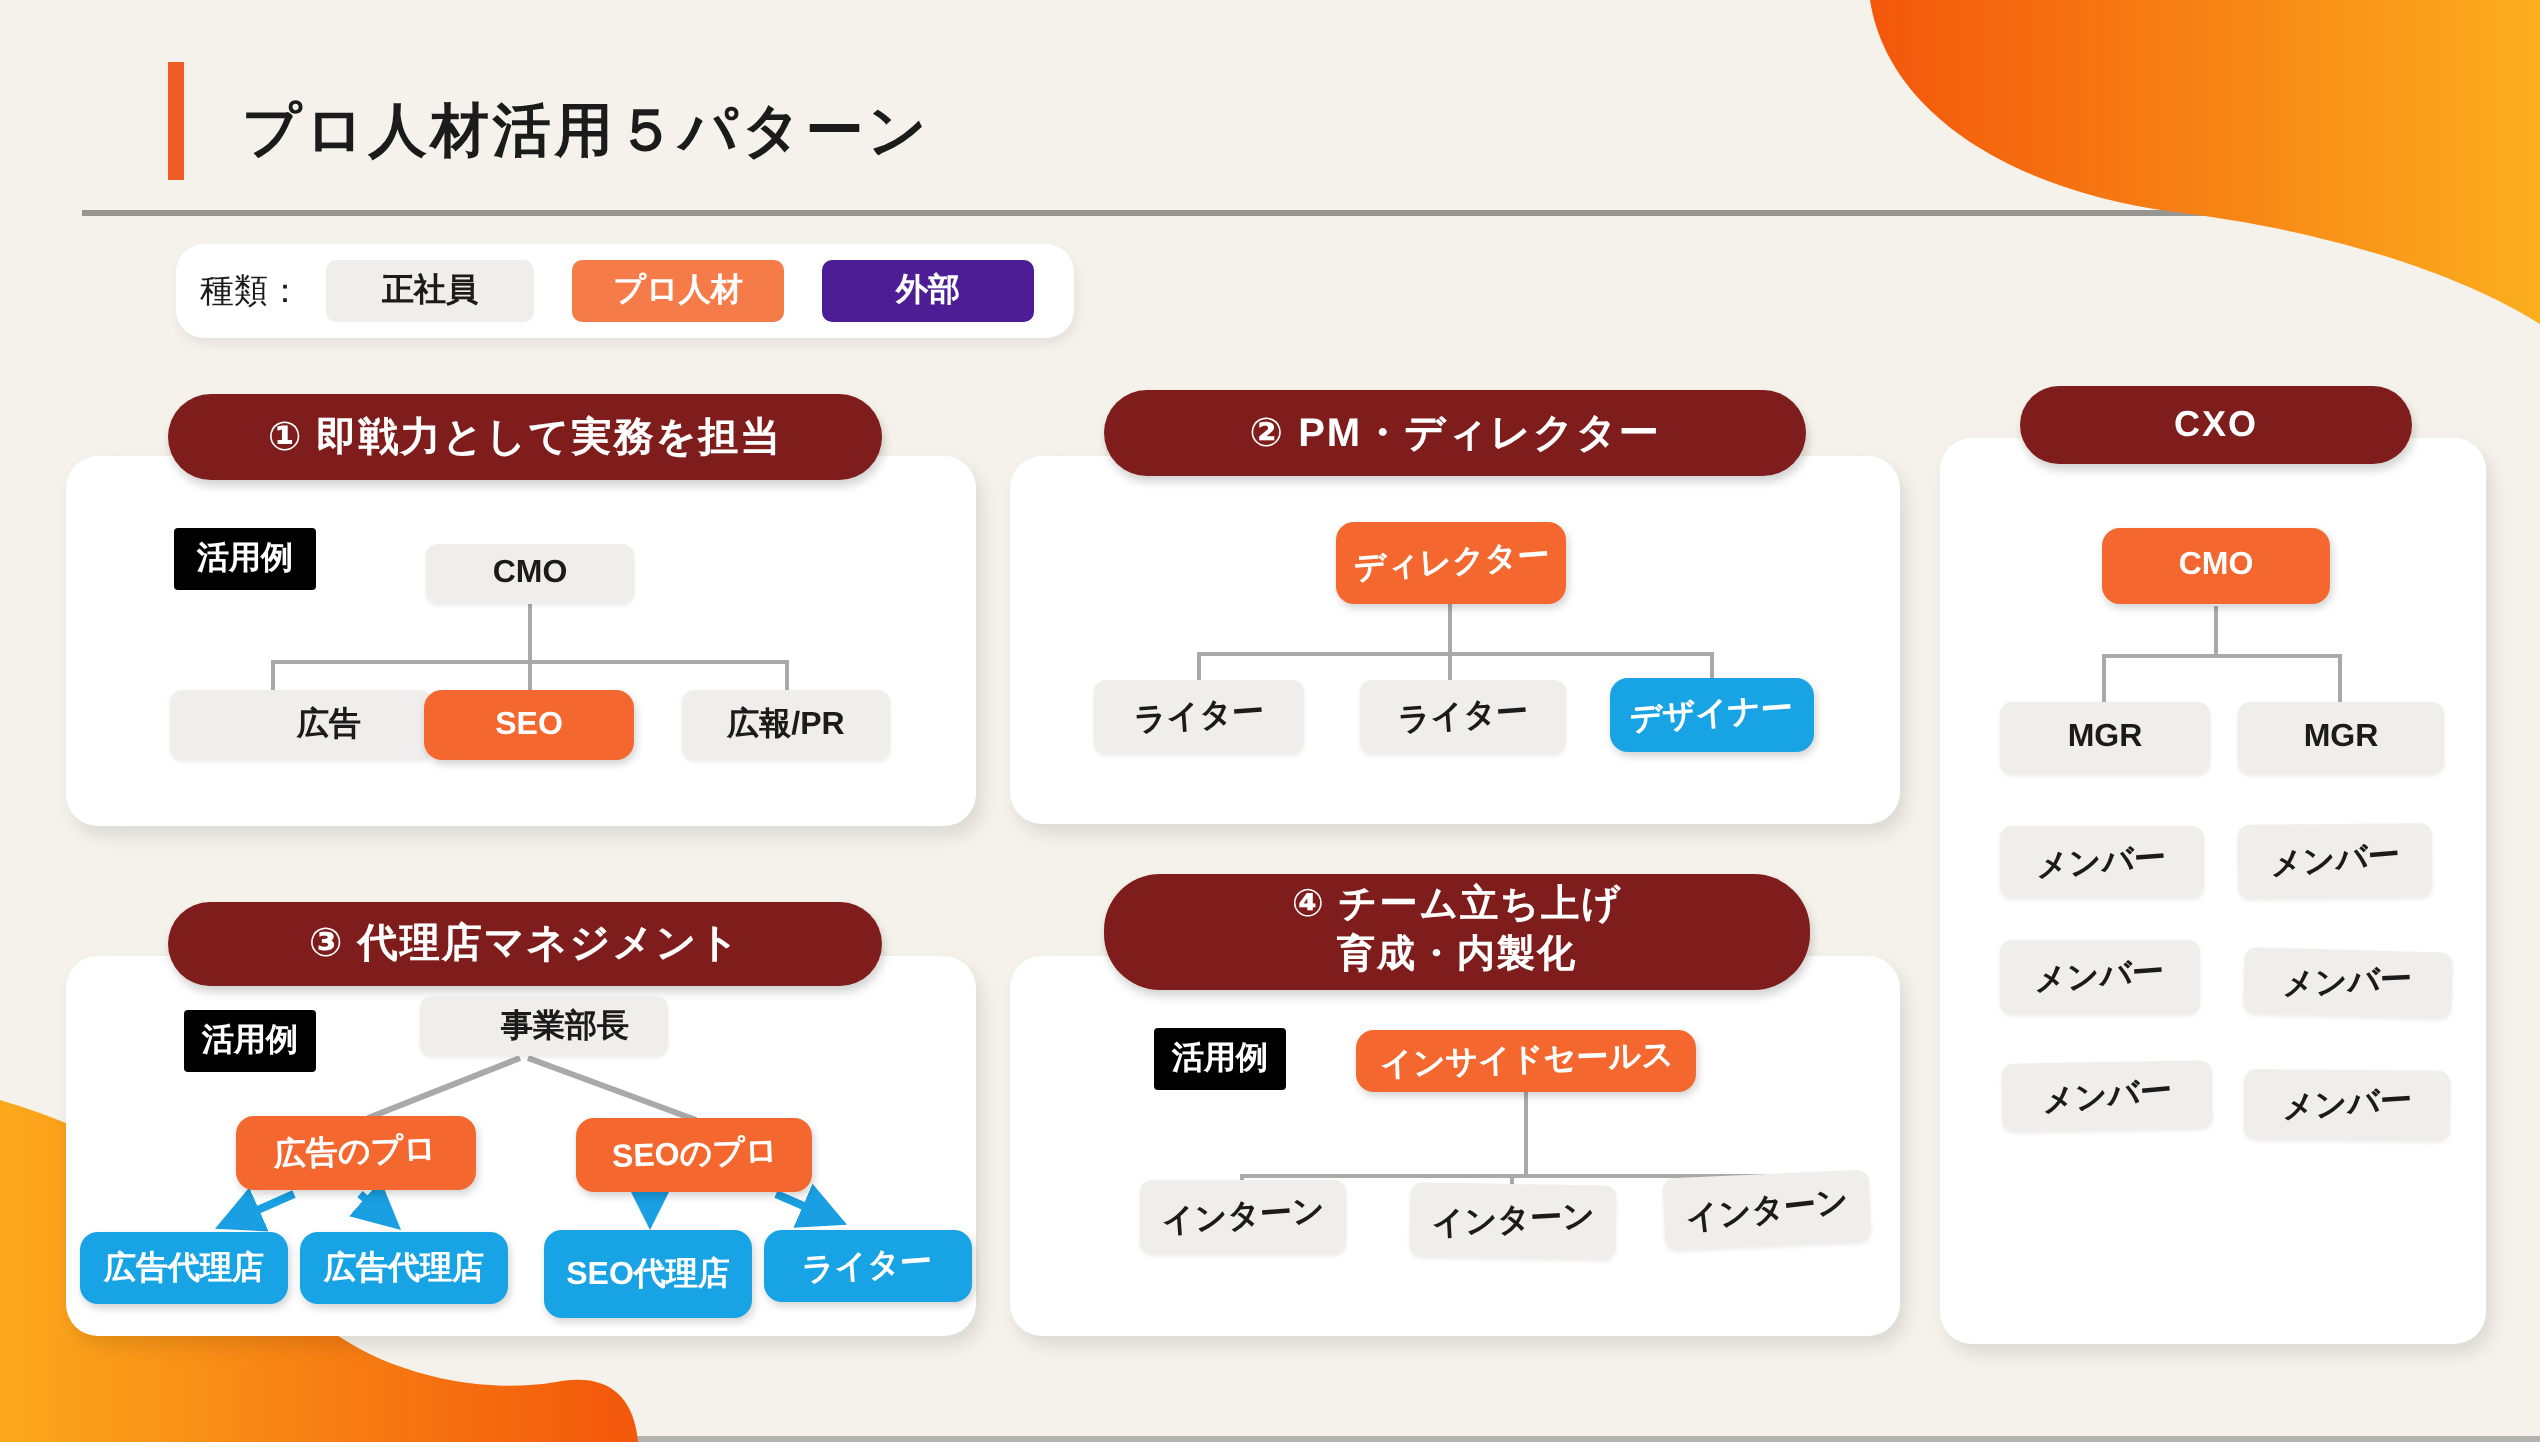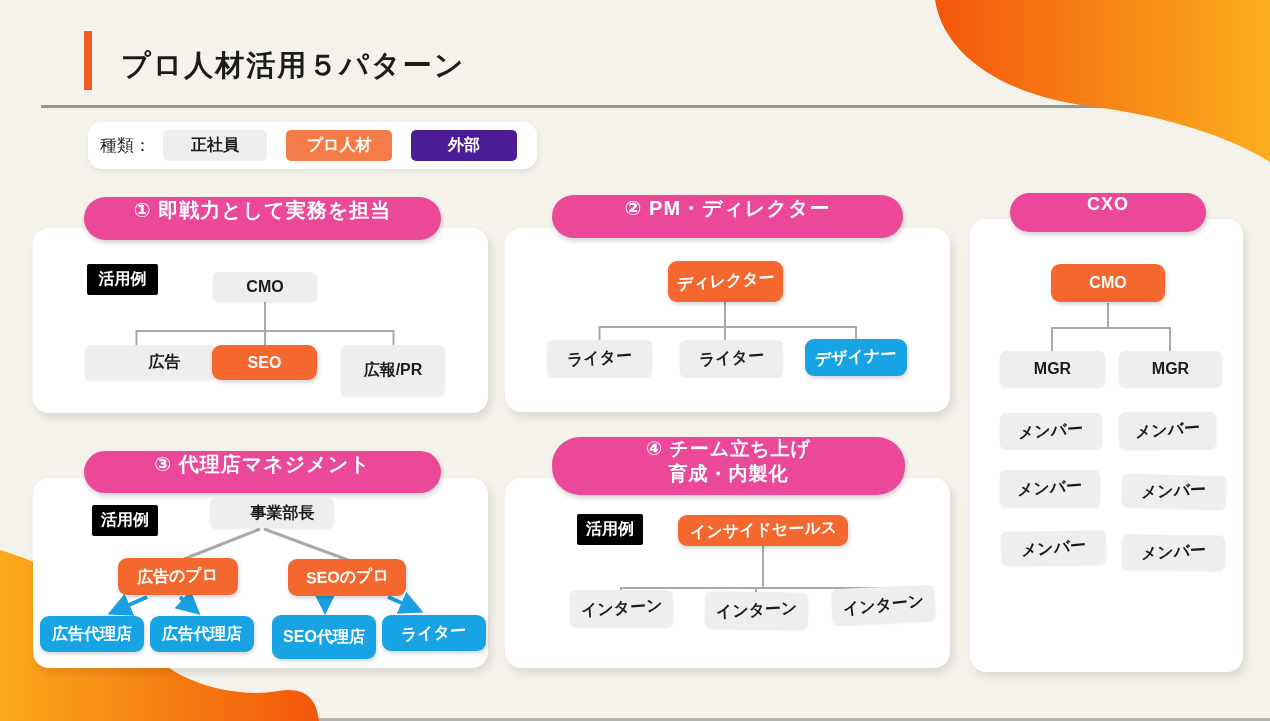--- a/index.html
+++ b/index.html
@@ -23,22 +23,22 @@
     box-shadow:1px 3px 6px rgba(0,0,0,.07);z-index:2;display:flex;align-items:center;}
   .legend-label{font-size:17px;font-weight:normal;margin-left:12px;}
   .legend-chip{height:31px;border-radius:5px;display:flex;align-items:center;justify-content:center;
     font-size:16px;font-weight:bold;}
   .chip-employee{width:104px;margin-left:12px;background:#efeeec;color:#1b1b1b;}
   .chip-pro{width:106px;margin-left:19px;background:#f57b48;color:#fff;}
   .chip-ext{width:106px;margin-left:19px;background:#4c1d95;color:#fff;}
   
   .card{position:absolute;background:#ffffff;border-radius:16px;
     box-shadow:3px 5px 9px rgba(0,0,0,.10);z-index:2;}
-  .pill{position:absolute;background:#ec4899;color:#fff;border-radius:28px;
-    display:flex;flex-direction:column;align-items:center;justify-content:flex-start;
+  .pill{position:absolute;background:#7f1d1d;color:#fff;border-radius:28px;
+    display:flex;flex-direction:column;align-items:center;justify-content:center;
     font-weight:bold;font-size:20px;letter-spacing:1px;z-index:4;
     box-shadow:1px 3px 5px rgba(0,0,0,.18);text-align:center;line-height:1.3;}
   
   .node{position:absolute;display:flex;align-items:center;justify-content:center;
     font-weight:bold;font-size:16px;z-index:4;}
   .node.gray{background:#efeeec;color:#1b1b1b;border-radius:6px;box-shadow:0 1px 2px rgba(0,0,0,.08);}
   .node.orange{background:#f4672e;color:#fff;border-radius:9px;box-shadow:1px 2px 4px rgba(0,0,0,.18);}
   .node.blue{background:#18a3e4;color:#fff;border-radius:9px;box-shadow:1px 2px 4px rgba(0,0,0,.18);}
   .node.black{background:#000;color:#fff;border-radius:2px;font-size:16px;}
   .tilt{display:inline-block;transform:rotate(-4deg);}
@@ -121,21 +121,21 @@
     <span>育成・内製化</span>
   </div>
   <div class="pill" style="left:1010px;top:193px;width:196px;height:39px;font-size:18px;">
     <span>CXO</span>
   </div>
 
   <div class="node black" style="left:87px;top:264px;width:71px;height:31px;">活用例</div>
   <div class="node gray" style="left:213px;top:272px;width:104px;height:30px;">CMO</div>
   <div class="node gray" style="left:85px;top:345px;width:103px;height:35px;padding-left:28px;">広告</div>
   <div class="node orange" style="left:212px;top:345px;width:105px;height:35px;">SEO</div>
-  <div class="node gray" style="left:341px;top:345px;width:104px;height:51px;">広報/PR</div>
+  <div class="node gray" style="left:341px;top:345px;width:104px;height:35px;">広報/PR</div>
 
   <div class="node orange" style="left:668px;top:261px;width:115px;height:41px;">
     <span class="tilt">ディレクター</span>
   </div>
   <div class="node gray" style="left:547px;top:340px;width:105px;height:37px;">
     <span class="tilt">ライター</span>
   </div>
   <div class="node gray" style="left:680px;top:340px;width:103px;height:37px;">
     <span class="tilt">ライター</span>
   </div>

